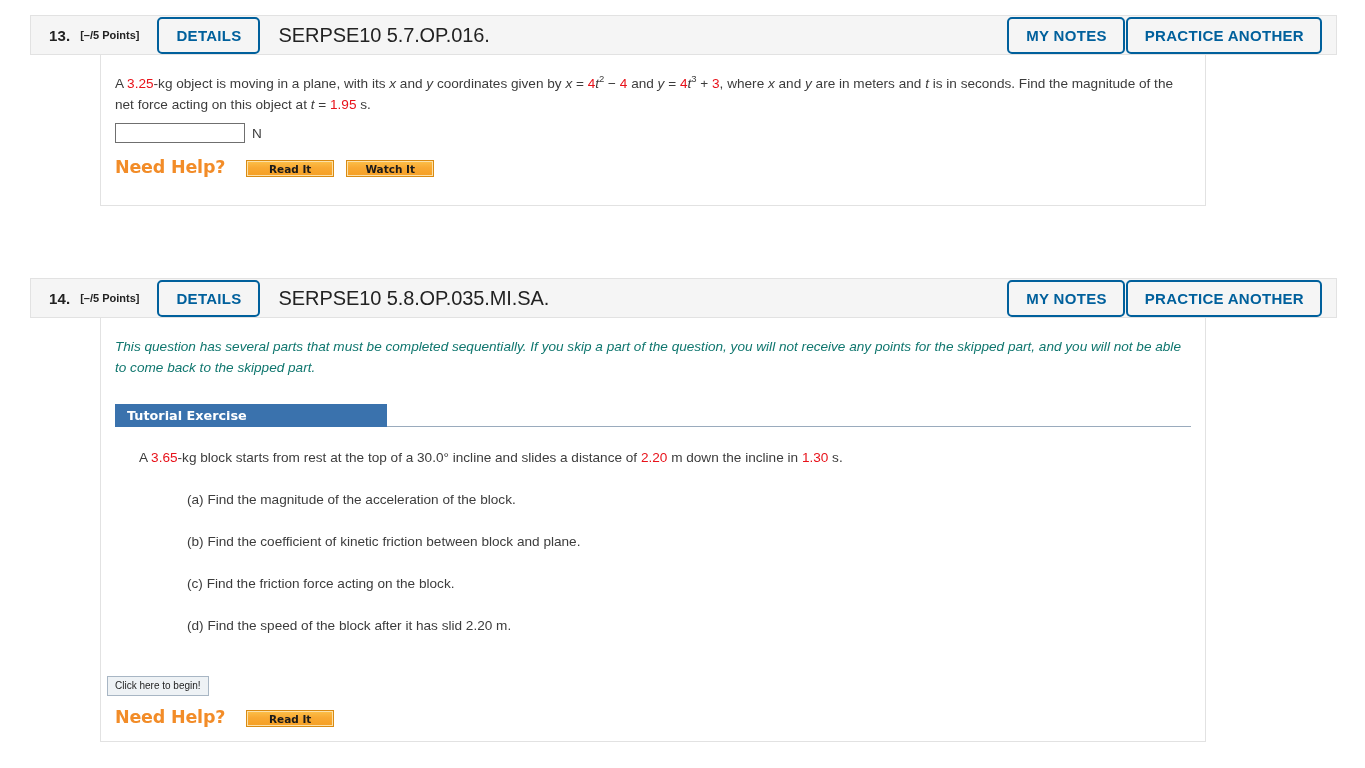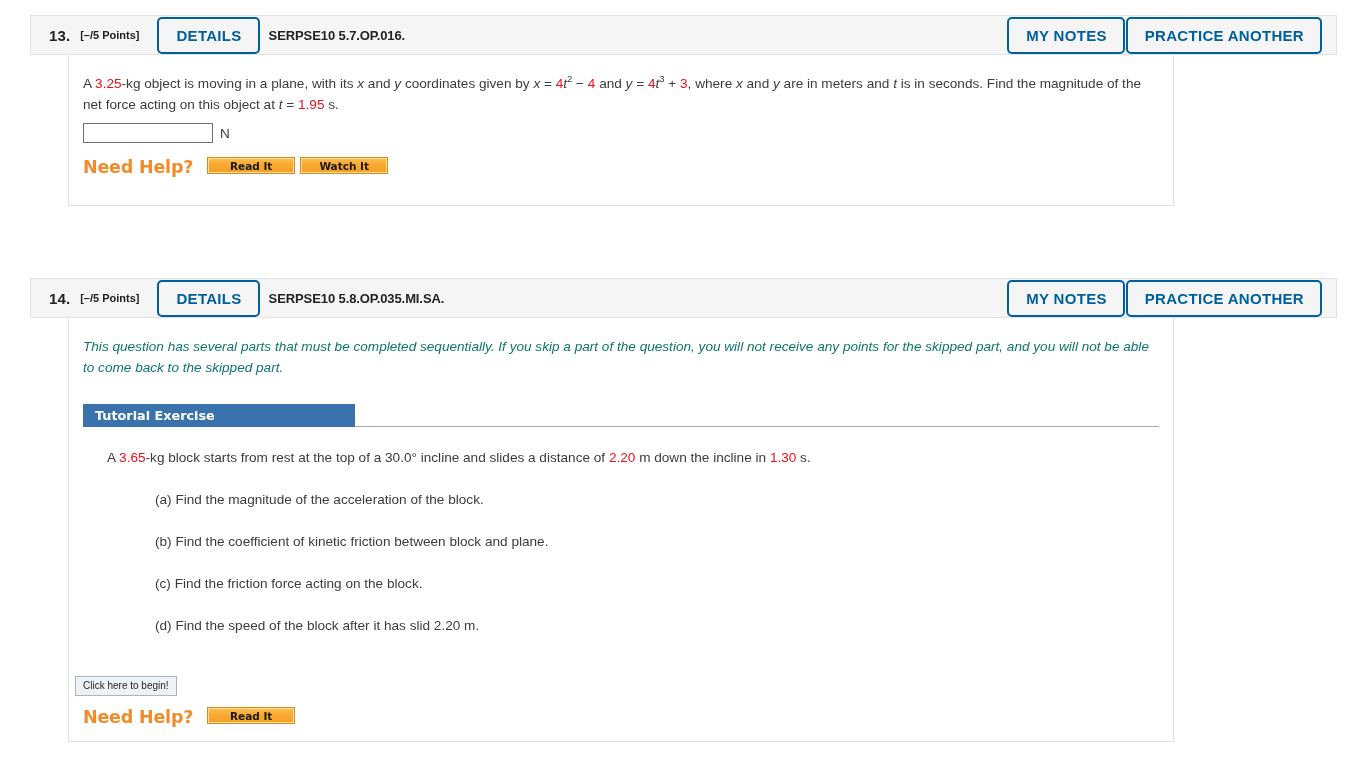--- a/index.html
+++ b/index.html
@@ -39,30 +39,30 @@
     font-size: 15px;
     font-weight: bold;
     letter-spacing: .3px;
     padding: 9px 16px 9px 17px;
     cursor: pointer;
     line-height: 1;
     white-space: nowrap;
     font-family: "Liberation Sans", sans-serif;
   }
   .qcode {
-    font-size: 13px; font-weight: bold; color: #222;
-    margin-left: 9px; letter-spacing: -.1px; white-space: nowrap;
+    font-size: 20px; font-weight: normal; color: #222;
+    margin-left: 19px; letter-spacing: -.1px; white-space: nowrap;
   }
   .head-right { margin-left: auto; display: flex; gap: 1px; border-radius: 13px; }
 
   .qbody {
     background: #ffffff;
     border: 1px solid #e2e2e2;
     border-top: none;
-    margin-left: 38px;
+    margin-left: 70px;
     width: 1106px;
     position: relative;
   }
 
   
   .ptext {
     font-size: 13.6px;
     line-height: 21px;
     color: #3c3c3c;
     padding: 18px 18px 0 14px;
@@ -78,21 +78,21 @@
     border: 1px solid #6f6f6f;
     background: #fff;
     outline: none;
     font-size: 13px;
     font-family: "Liberation Sans", sans-serif;
     padding: 0 3px;
   }
   .unit { font-size: 13.6px; margin-left: 7px; color: #3c3c3c; }
 
   
-  .helprow { display: flex; align-items: flex-start; padding: 14px 0 0 14px; }
+  .helprow { display: flex; align-items: flex-end; padding: 14px 0 0 14px; gap: 7px; }
   .helplbl {
     color: #f28c28;
     font-size: 17.5px;
     font-weight: bold;
     font-family: "DejaVu Sans", sans-serif;
     letter-spacing: -.2px;
     margin-right: 14px;
   }
   .helpbtn {
     width: 88px; height: 17px;

